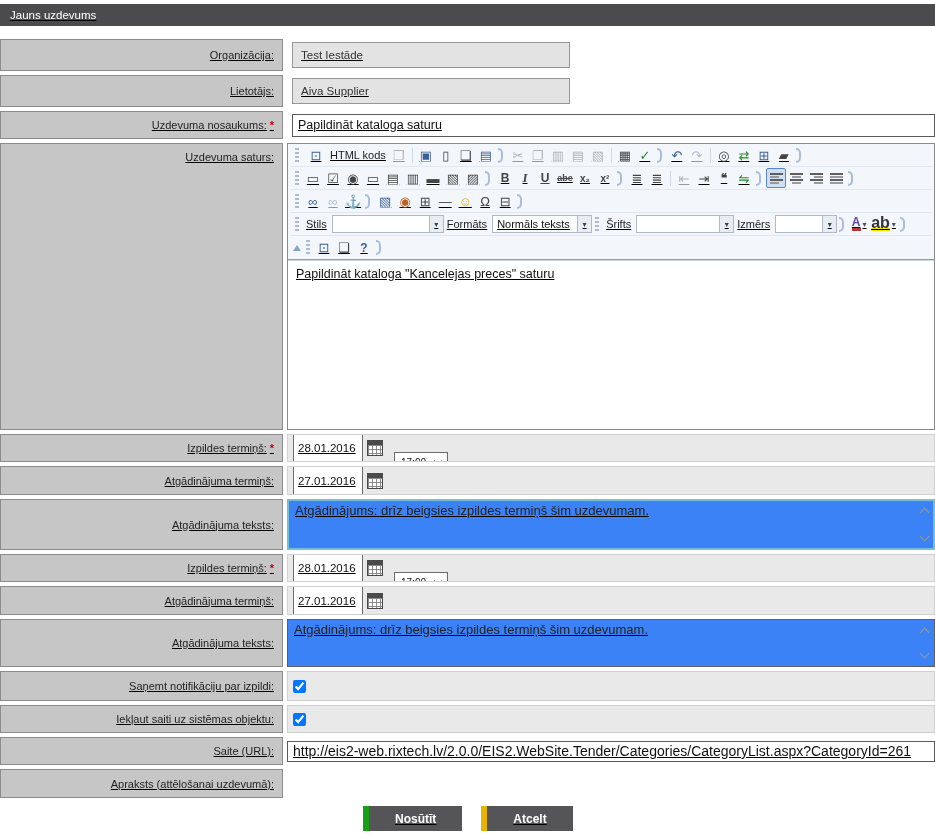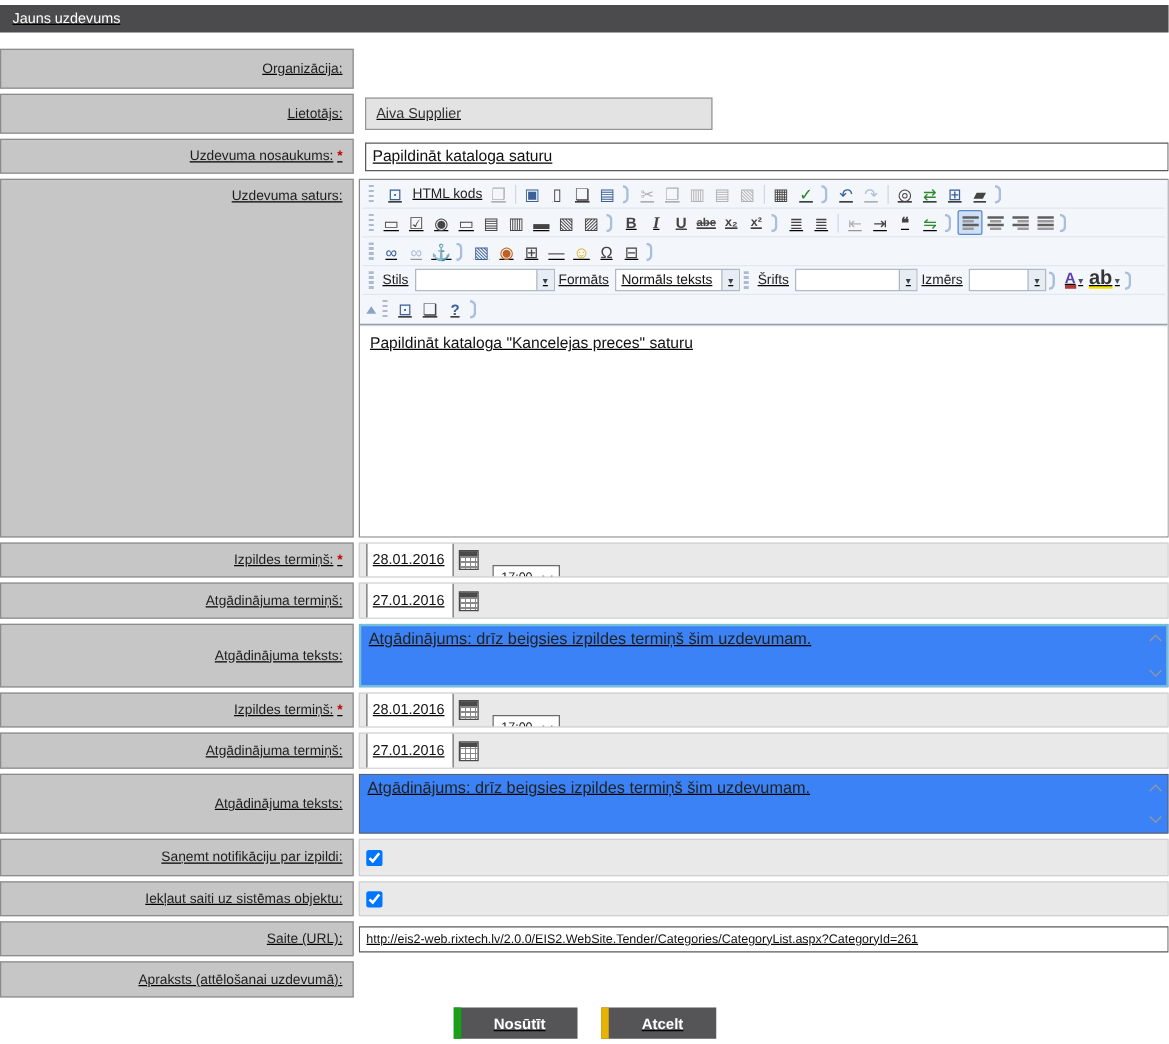--- a/index.html
+++ b/index.html
@@ -21,21 +21,21 @@
   .val.gray { background:#e9e9e9; border:1px solid #d0d0d0; }
 
   .h32{height:32px}.h28{height:28px}.h29{height:29px}.h30{height:30px}
   .h51{height:51px}.h48{height:48px}.hedit{height:287px}
 
   input, textarea { font-family:"Liberation Sans", sans-serif; outline:none; }
   .ro-input { width:278px; height:26px; background:#e3e3e3; border:1px solid #969696;
               font-size:11.5px; color:#333; padding:0 8px; }
   .title-input { width:100%; height:23px; border:1px solid #5a5a5a; font-size:12.5px;
                  color:#111; padding:0 5px; background:#fff; }
-  .flat-input { width:100%; height:21px; border:1px solid #5a5a5a; font-size:10px;
+  .flat-input { width:100%; height:21px; border:1px solid #5a5a5a; font-size:14px;
                 color:#111; padding:0 5px; background:#fff; }
   .date-input { width:70px; height:32px; border:1px solid #6b6b6b; font-size:11.5px;
                 color:#111; padding:0 4px; background:#fff; }
   .cal-btn { width:16px; height:16px; margin-left:4px; border:1px solid #4a4a4a; background:
       linear-gradient(#4a4a4a 0 4px, rgba(0,0,0,0) 4px),
       repeating-linear-gradient(90deg, #8a8a8a 0 1px, rgba(0,0,0,0) 1px 4px),
       repeating-linear-gradient(#8a8a8a 0 1px, rgba(0,0,0,0) 1px 4px), #fff;
       cursor:pointer; flex:none; }
   .time-select { width:54px; height:21px; margin-left:11px; border:1px solid #6b6b6b;
                  background:#fff; display:flex; align-items:center; padding:0 6px;
@@ -115,20 +115,23 @@
 <body>
 
 <div class="page">
 
   <div class="titlebar">Jauns uzdevums</div>
 
   <div class="formwrap">
 
     <div class="row h32">
       <div class="lbl">Organizācija:</div>
+      <div class="val">
+        <input class="ro-input" readonly="" value="Test Iestāde" style="">
+      </div>
     </div>
 
     <div class="row h32">
       <div class="lbl">Lietotājs:</div>
       <div class="val">
         <input class="ro-input" readonly="" value="Aiva Supplier" style="">
       </div>
     </div>
 
     <div class="row h28">

